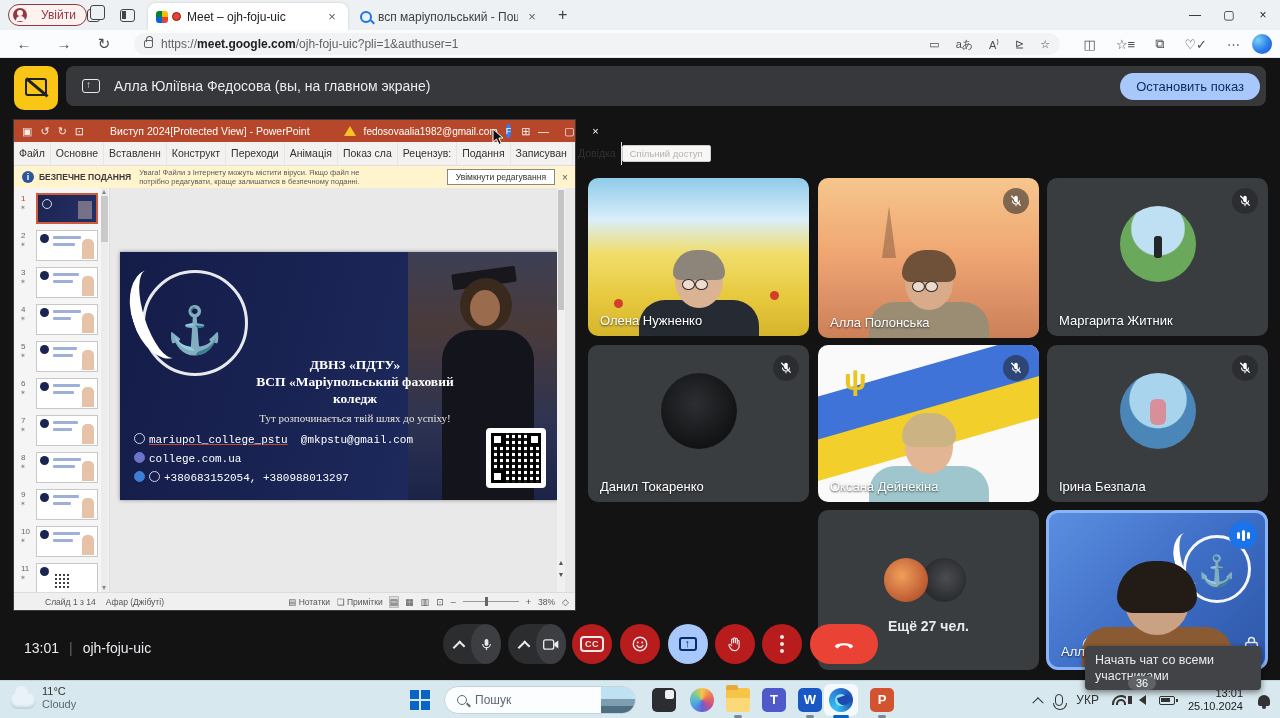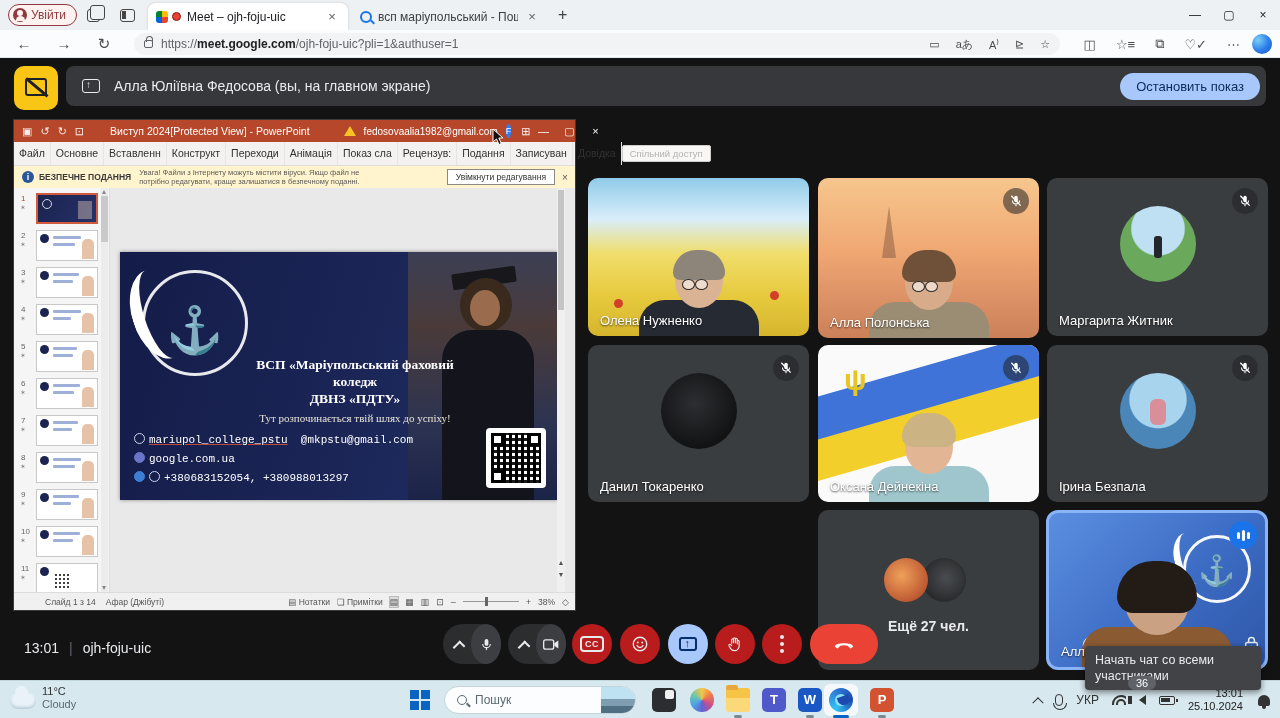--- a/index.html
+++ b/index.html
@@ -2,21 +2,21 @@
 <html><head>
 <meta charset="utf-8">
 <style>
   * { box-sizing: border-box; margin: 0; padding: 0; }
   html,body { width:1280px; height:718px; overflow:hidden; }
   body { font-family:"Liberation Sans", sans-serif; background:#131314; position:relative; }
 
   
   .tabstrip { position:absolute; left:0; top:0; width:1280px; height:30px; background:#eef1f4; }
   .profile-chip { position:absolute; left:8px; top:4px; height:22px; padding:0 10px 0 4px; border:1.5px solid #8e3a40;
-    border-radius:12px; display:flex; align-items:center; gap:4px; color:#8e3a40; font-size:12px; background:#fdf2ef; }
+    border-radius:12px; display:flex; align-items:center; gap:14px; color:#8e3a40; font-size:12px; background:#fdf2ef; }
   .profile-ava { width:14px; height:14px; border-radius:50%; background:#8e3a40; position:relative; }
   .profile-ava:before{content:"";position:absolute;left:4px;top:2px;width:6px;height:6px;border-radius:50%;background:#fdf2ef;}
   .profile-ava:after{content:"";position:absolute;left:2.5px;top:8px;width:9px;height:5px;border-radius:5px 5px 0 0;background:#fdf2ef;}
   .strip-icon { position:absolute; top:5px; width:22px; height:20px; color:#444; font-size:14px; text-align:center; line-height:20px; }
   .ws-icon { left:82px; } .vt-icon { left:116px; }
   .ws-icon span{display:inline-block;width:13px;height:13px;border:1.6px solid #444;border-radius:3px;position:relative;top:2px;}
   .ws-icon span:before{content:"";position:absolute;left:2px;top:-5px;width:13px;height:13px;border:1.6px solid #444;border-radius:3px;background:#eef1f4;}
   .vt-icon span{display:inline-block;width:15px;height:13px;border:1.6px solid #444;border-radius:3px;position:relative;top:2px;}
   .vt-icon span:before{content:"";position:absolute;left:1px;top:1px;width:4px;height:8px;background:#444;}
   .tab { position:absolute; top:3px; height:27px; display:flex; align-items:center; padding:0 8px; font-size:12px; color:#202124; }
@@ -505,27 +505,27 @@
               <span class="hair2"></span>
               <span class="face"></span>
               <span class="gown"></span>
           </div>
           <div class="slide-logo">
             <span class="ring"></span>
               <span class="wing"></span>
               <span class="anc">⚓</span>
           </div>
           <div class="slide-title">
+            <div>ДВНЗ «ПДТУ»</div>
             <div>ВСП «Маріупольський фаховий коледж</div>
-            <div>ДВНЗ «ПДТУ»</div>
           </div>
           <div class="slide-sub">Тут розпочинається твій шлях до успіху!</div>
           <div class="contacts">
             <div><span class="ic"></span><span class="u">mariupol_college_pstu</span>&nbsp;&nbsp;<span>@mkpstu@gmail.com</span></div>
-            <div><span class="ic" style="background:#6a74c9;border-color:#6a74c9"></span><span>google.com.ua</span></div>
+            <div><span class="ic" style="background:#6a74c9;border-color:#6a74c9"></span><span>college.com.ua</span></div>
             <div><span class="ic tg"></span><span class="ic"></span><span>+380683152054, +380988013297</span></div>
           </div>
           <div class="qr">
             <div class="pat"></div>
             <span class="fd" style="left:5px;top:5px"></span>
             <span class="fd" style="right:5px;top:5px"></span>
             <span class="fd" style="left:5px;bottom:5px"></span>
           </div>
         </div>
         <div class="slide-scroll">

